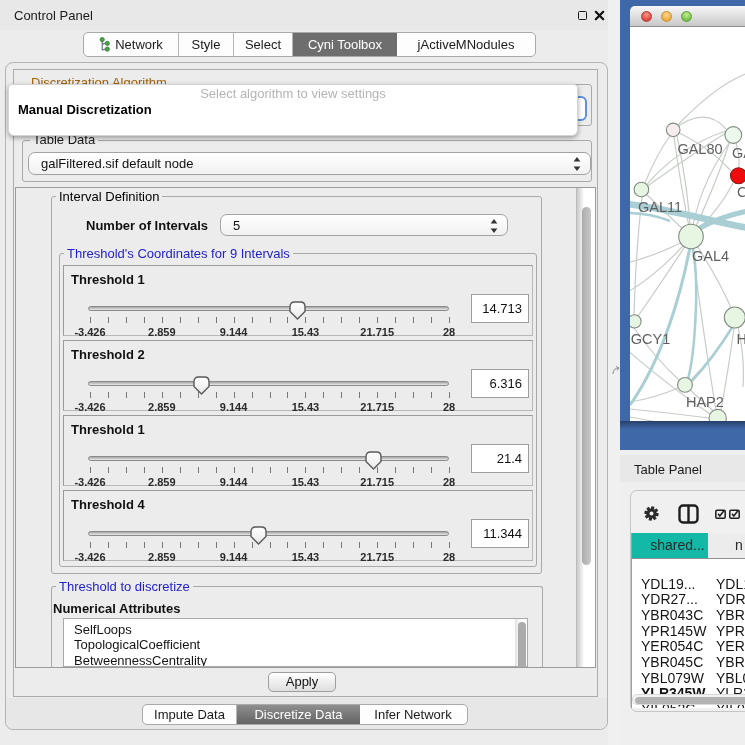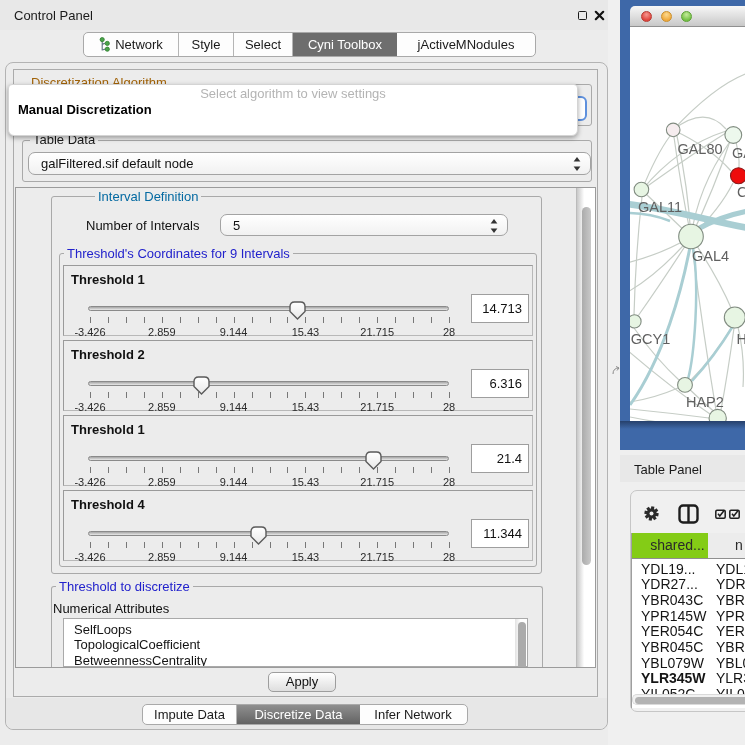--- a/index.html
+++ b/index.html
@@ -1,30 +1,30 @@
 <!DOCTYPE html>
 <html><head>
 <meta charset="utf-8">
 <style>
 html,body{margin:0;padding:0;}
 body{width:745px;height:745px;background:#e9e9e9;font-family:"Liberation Sans",sans-serif;position:relative;overflow:hidden;}
 .abs{position:absolute;}
-.bold{font-weight:normal;}
+.bold{font-weight:bold;}
 .combo{position:absolute;border:1px solid #a3a3a3;border-radius:7px;background:linear-gradient(#ffffff,#f1f1f1);height:21px;box-sizing:border-box;}
 .combo .ctext{position:absolute;left:12px;top:3px;font-size:13px;color:#111;}
 .combo .arr{position:absolute;right:8px;top:3px;width:10px;height:16px;}
 .grp{position:absolute;border:1px solid #a9a9a9;border-radius:3px;box-sizing:border-box;}
 .grplab{position:absolute;font-size:13px;background:#ececec;padding:0 3px;line-height:13px;}
 .tbox{position:absolute;left:63px;width:470px;height:71px;border:1px solid #b8b8b8;border-top-color:#9a9a9a;border-left-color:#9a9a9a;box-sizing:border-box;background:#ececec;}
 .tlab{position:absolute;left:7px;top:6px;font-size:13px;font-weight:bold;color:#111;}
 .track{position:absolute;left:24px;top:40px;width:361px;height:5px;border:1px solid #8a8a8a;border-radius:3px;background:linear-gradient(#a5a5a5,#e9e9e9);box-sizing:border-box;}
 .vbox{position:absolute;left:407px;top:28px;width:58px;height:29px;border:1px solid #9e9e9e;background:#fff;box-sizing:border-box;font-size:13px;color:#111;text-align:right;line-height:27px;padding-right:6px;}
 .ticklab{position:absolute;top:60px;width:44px;font-size:11px;color:#2a2a2a;text-align:center;}
 .seg{display:inline-block;font-size:13px;color:#1a1a1a;text-align:center;line-height:23px;height:23px;vertical-align:top;box-sizing:border-box;}
-.rowt{position:absolute;font-size:14px;color:#151515;white-space:nowrap;}
+.rowt{position:absolute;font-size:14px;color:#151515;white-space:nowrap;margin-top:15px;}
 </style>
 </head>
 <body>
 
 <div class="abs" style="left:0;top:0;width:620px;height:745px;background:#ececec;"></div>
 <div class="abs" style="left:0;top:0;width:620px;height:30px;background:#e8e8e8;"></div>
 <div class="abs" style="left:14px;top:8px;font-size:13px;color:#1a1a1a;">Control Panel</div>
 <div class="abs" style="left:578px;top:10.5px;width:9px;height:9px;border:1.8px solid #1a1a1a;border-radius:1.5px;box-sizing:border-box;"></div>
 <svg class="abs" style="left:594px;top:10px;" width="11" height="11" viewBox="0 0 11 11">
     <path d="M1.8,1.8 L9.2,9.2 M9.2,1.8 L1.8,9.2" stroke="#111" stroke-width="2.2" stroke-linecap="round"></path>
@@ -62,21 +62,21 @@
   <div style="position:absolute;left:0;right:0;top:1px;font-size:13px;color:#b4b4b4;text-align:center;">Select algorithm to view settings</div>
   <div style="position:absolute;left:9px;top:17px;font-size:13px;color:#000;font-weight:bold;">Manual Discretization</div>
 </div>
 
 <div class="abs" style="left:15px;top:187px;width:581px;height:481px;border:1px solid #9b9b9b;box-sizing:border-box;background:#ececec;"></div>
 
 <div class="abs" style="left:576px;top:188px;width:19px;height:479px;background:linear-gradient(90deg,#c8c8c8,#ffffff 40%,#ffffff);border-left:1px solid #bbb;box-sizing:border-box;"></div>
 <div class="abs" style="left:582px;top:207px;width:9px;height:358px;background:linear-gradient(90deg,#ababab,#c9c9c9);border-radius:5px;"></div>
 
 <div class="grp" style="left:51px;top:196px;width:491px;height:378px;"></div>
-<div class="grplab" style="left:56px;top:190px;color:#0369a1;margin-left:39px;">Interval Definition</div>
+<div class="grplab" style="left:56px;top:190px;color:#000000;">Interval Definition</div>
 
 <div class="abs bold" style="left:86px;top:218px;font-size:13px;color:#111;">Number of Intervals</div>
 <div class="combo" style="left:220px;top:214px;width:288px;height:22px;">
   <div class="ctext">5</div>
   <svg class="arr" viewBox="0 0 10 16">
       <path d="M5,1 L8.4,5.5 L1.6,5.5 Z" fill="#333"></path>
       <path d="M5,15 L1.6,10.5 L8.4,10.5 Z" fill="#333"></path>
     </svg>
 </div>
 
@@ -365,21 +365,21 @@
   </svg>
 <svg class="abs" style="left:714.5px;top:508.5px;" width="11" height="10" viewBox="0 0 11 10">
     <rect x="0.8" y="1.2" width="9.4" height="8" rx="1.2" fill="none" stroke="#1e1e1e" stroke-width="1.5"></rect>
     <path d="M3,4.8 L4.8,7 L9.3,1.2" stroke="#1e1e1e" stroke-width="1.5" fill="none"></path>
   </svg>
 <svg class="abs" style="left:729px;top:508.5px;" width="11" height="10" viewBox="0 0 11 10">
     <rect x="0.8" y="1.2" width="9.4" height="8" rx="1.2" fill="none" stroke="#1e1e1e" stroke-width="1.5"></rect>
     <path d="M3,4.8 L4.8,7 L9.3,1.2" stroke="#1e1e1e" stroke-width="1.5" fill="none"></path>
   </svg>
 <div class="abs" style="left:631px;top:533px;width:114px;height:174.5px;background:#fff;border-left:1px solid #9f9f9f;box-sizing:border-box;overflow:hidden;">
-  <div class="abs" style="left:0;top:0;width:92px;height:26px;background:#84cc16;border-right:1px solid #8f8f8f;border-bottom:1px solid #8f8f8f;box-sizing:border-box;text-align:center;line-height:25px;font-size:14px;color:#2a2a2a;">shared...</div>
+  <div class="abs" style="left:0;top:0;width:92px;height:26px;background:#14b8a6;border-right:1px solid #8f8f8f;border-bottom:1px solid #8f8f8f;box-sizing:border-box;text-align:center;line-height:25px;font-size:14px;color:#2a2a2a;">shared...</div>
   <div class="abs" style="left:76px;top:0;width:38px;height:26px;background:#ececec;border-bottom:1px solid #8f8f8f;box-sizing:border-box;font-size:14px;color:#2a2a2a;line-height:25px;padding-left:27px;">n</div>
   <div class="rowt" style="left:9px;top:27.8px;">YDL19...</div>
   <div class="rowt" style="left:84px;top:27.8px;">YDL1</div>
   <div class="rowt" style="left:9px;top:43.4px;">YDR27...</div>
   <div class="rowt" style="left:84px;top:43.4px;">YDR2</div>
   <div class="rowt" style="left:9px;top:59.0px;">YBR043C</div>
   <div class="rowt" style="left:84px;top:59.0px;">YBR0</div>
   <div class="rowt" style="left:9px;top:74.7px;">YPR145W</div>
   <div class="rowt" style="left:84px;top:74.7px;">YPR1</div>
   <div class="rowt" style="left:9px;top:90.3px;">YER054C</div>

